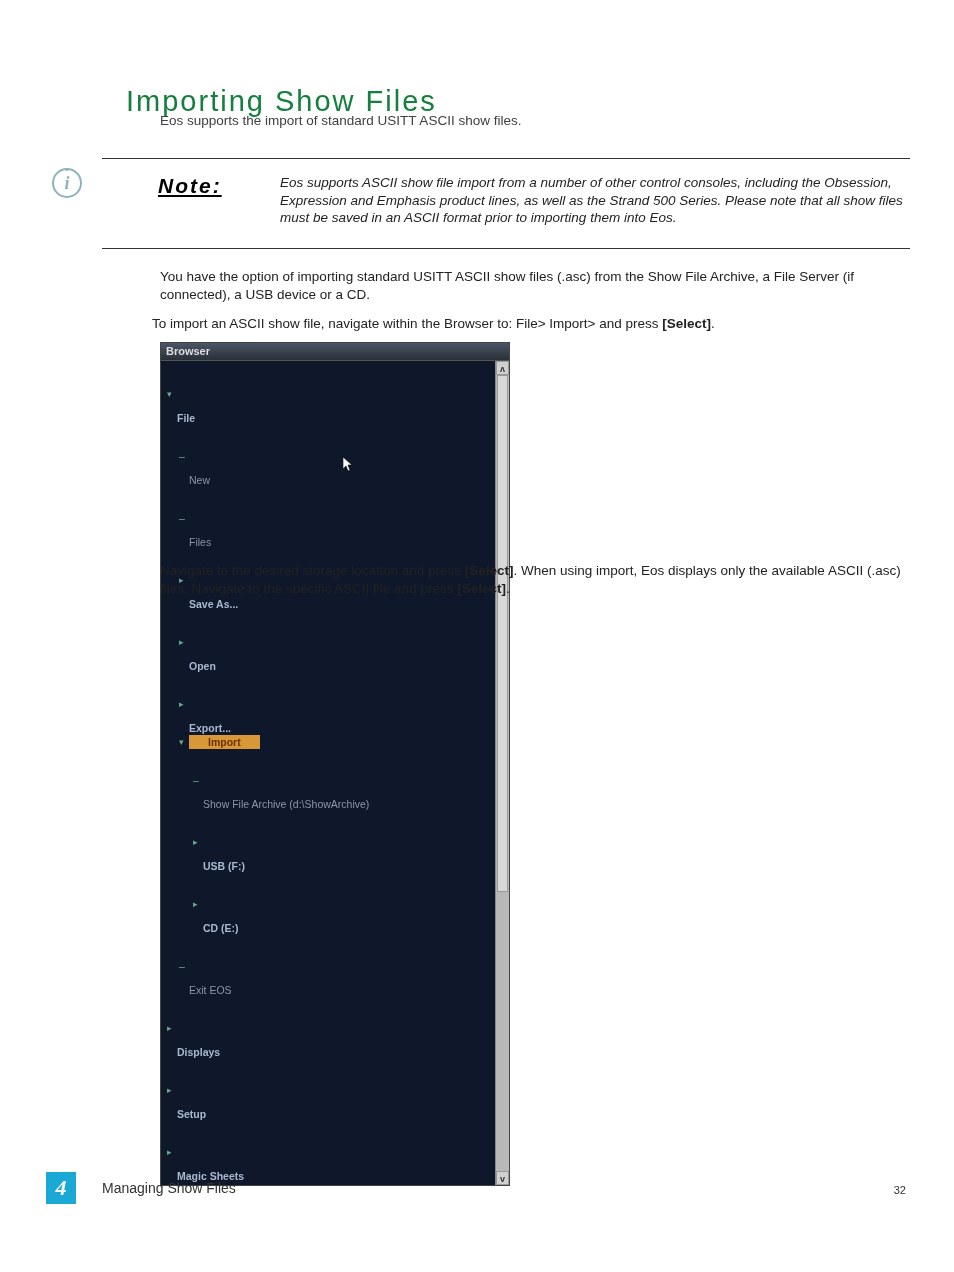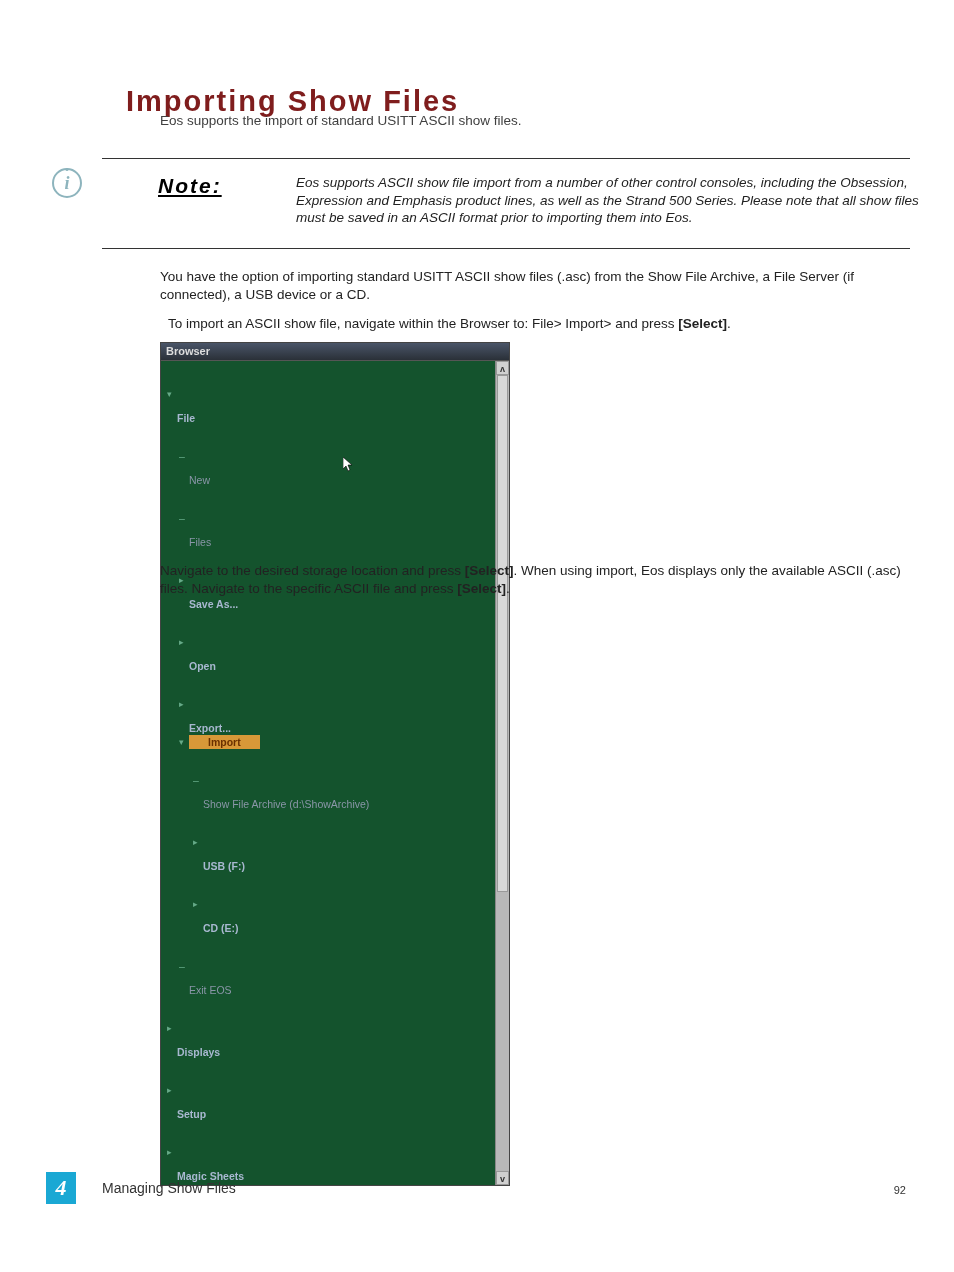--- a/index.html
+++ b/index.html
@@ -9,23 +9,23 @@
       width: 954px;
       height: 1272px;
       position: relative;
       color: #000;
     }
     .page-heading {
       position: absolute;
       top: 85px;
       left: 126px;
       font-size: 29px;
-      font-weight: bold;
+      font-weight: normal;
       letter-spacing: 2px;
-      color: #7f1d1d;
+      color: #15803d;
     }
     .intro-text {
       position: absolute;
       top: 113px;
       left: 160px;
       font-size: 13.5px;
       color: #404040;
     }
     .hr-top {
       position: absolute;
@@ -71,21 +71,21 @@
       left: 158px;
       font-size: 21px;
       font-weight: bold;
       font-style: italic;
       text-decoration: underline;
       letter-spacing: 2px;
     }
     .note-body {
       position: absolute;
       top: 174px;
-      left: 296px;
+      left: 280px;
       width: 625px;
       font-size: 13.5px;
       font-style: italic;
       line-height: 1.3;
       color: #222;
     }
     .hr-bottom {
       position: absolute;
       top: 248px;
       left: 102px;
@@ -98,32 +98,32 @@
       top: 268px;
       left: 160px;
       width: 740px;
       font-size: 13.5px;
       line-height: 1.35;
       color: #222;
     }
     .para2 {
       position: absolute;
       top: 315px;
-      left: 168px;
+      left: 152px;
       width: 740px;
       font-size: 13.5px;
       line-height: 1.35;
       color: #222;
     }
     .browser-panel {
       position: absolute;
       top: 342px;
       left: 160px;
       width: 350px;
-      background: #14532d;
+      background: #0f172a;
       border: 1px solid #444;
       font-size: 10.5px;
       color: #a8b8d0;
     }
     .browser-titlebar {
       background: linear-gradient(to bottom, #4a5568, #2a3038);
       color: #ddd;
       font-weight: bold;
       padding: 2px 5px 3px;
       font-size: 11px;
@@ -346,13 +346,13 @@
     </svg>
   </div>
 </div>
 
 <p class="para3">
   <span>Navigate to the desired storage location and press </span><span class="bold">[Select]</span><span>. When using import, Eos displays only the available ASCII (.asc) files. Navigate to the specific ASCII file and press </span><span class="bold">[Select]</span><span>.</span>
 </p>
 
 <div class="chapter-tab">4</div>
 <div class="footer-text">Managing Show Files</div>
-<div class="page-number">92</div>
+<div class="page-number">32</div>
 
 </body></html>

